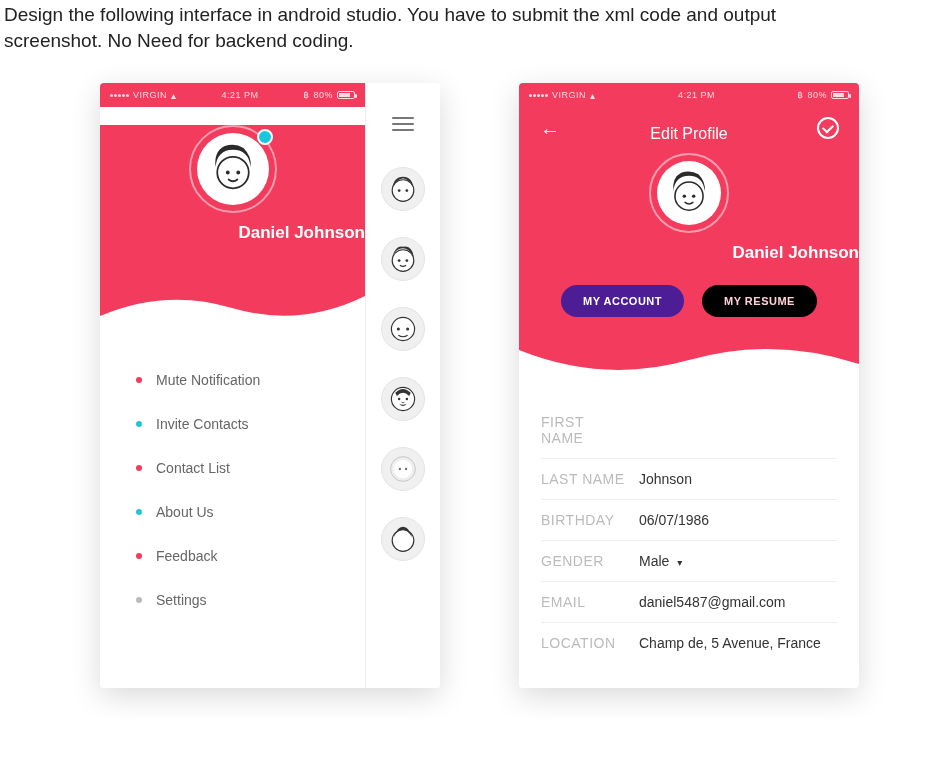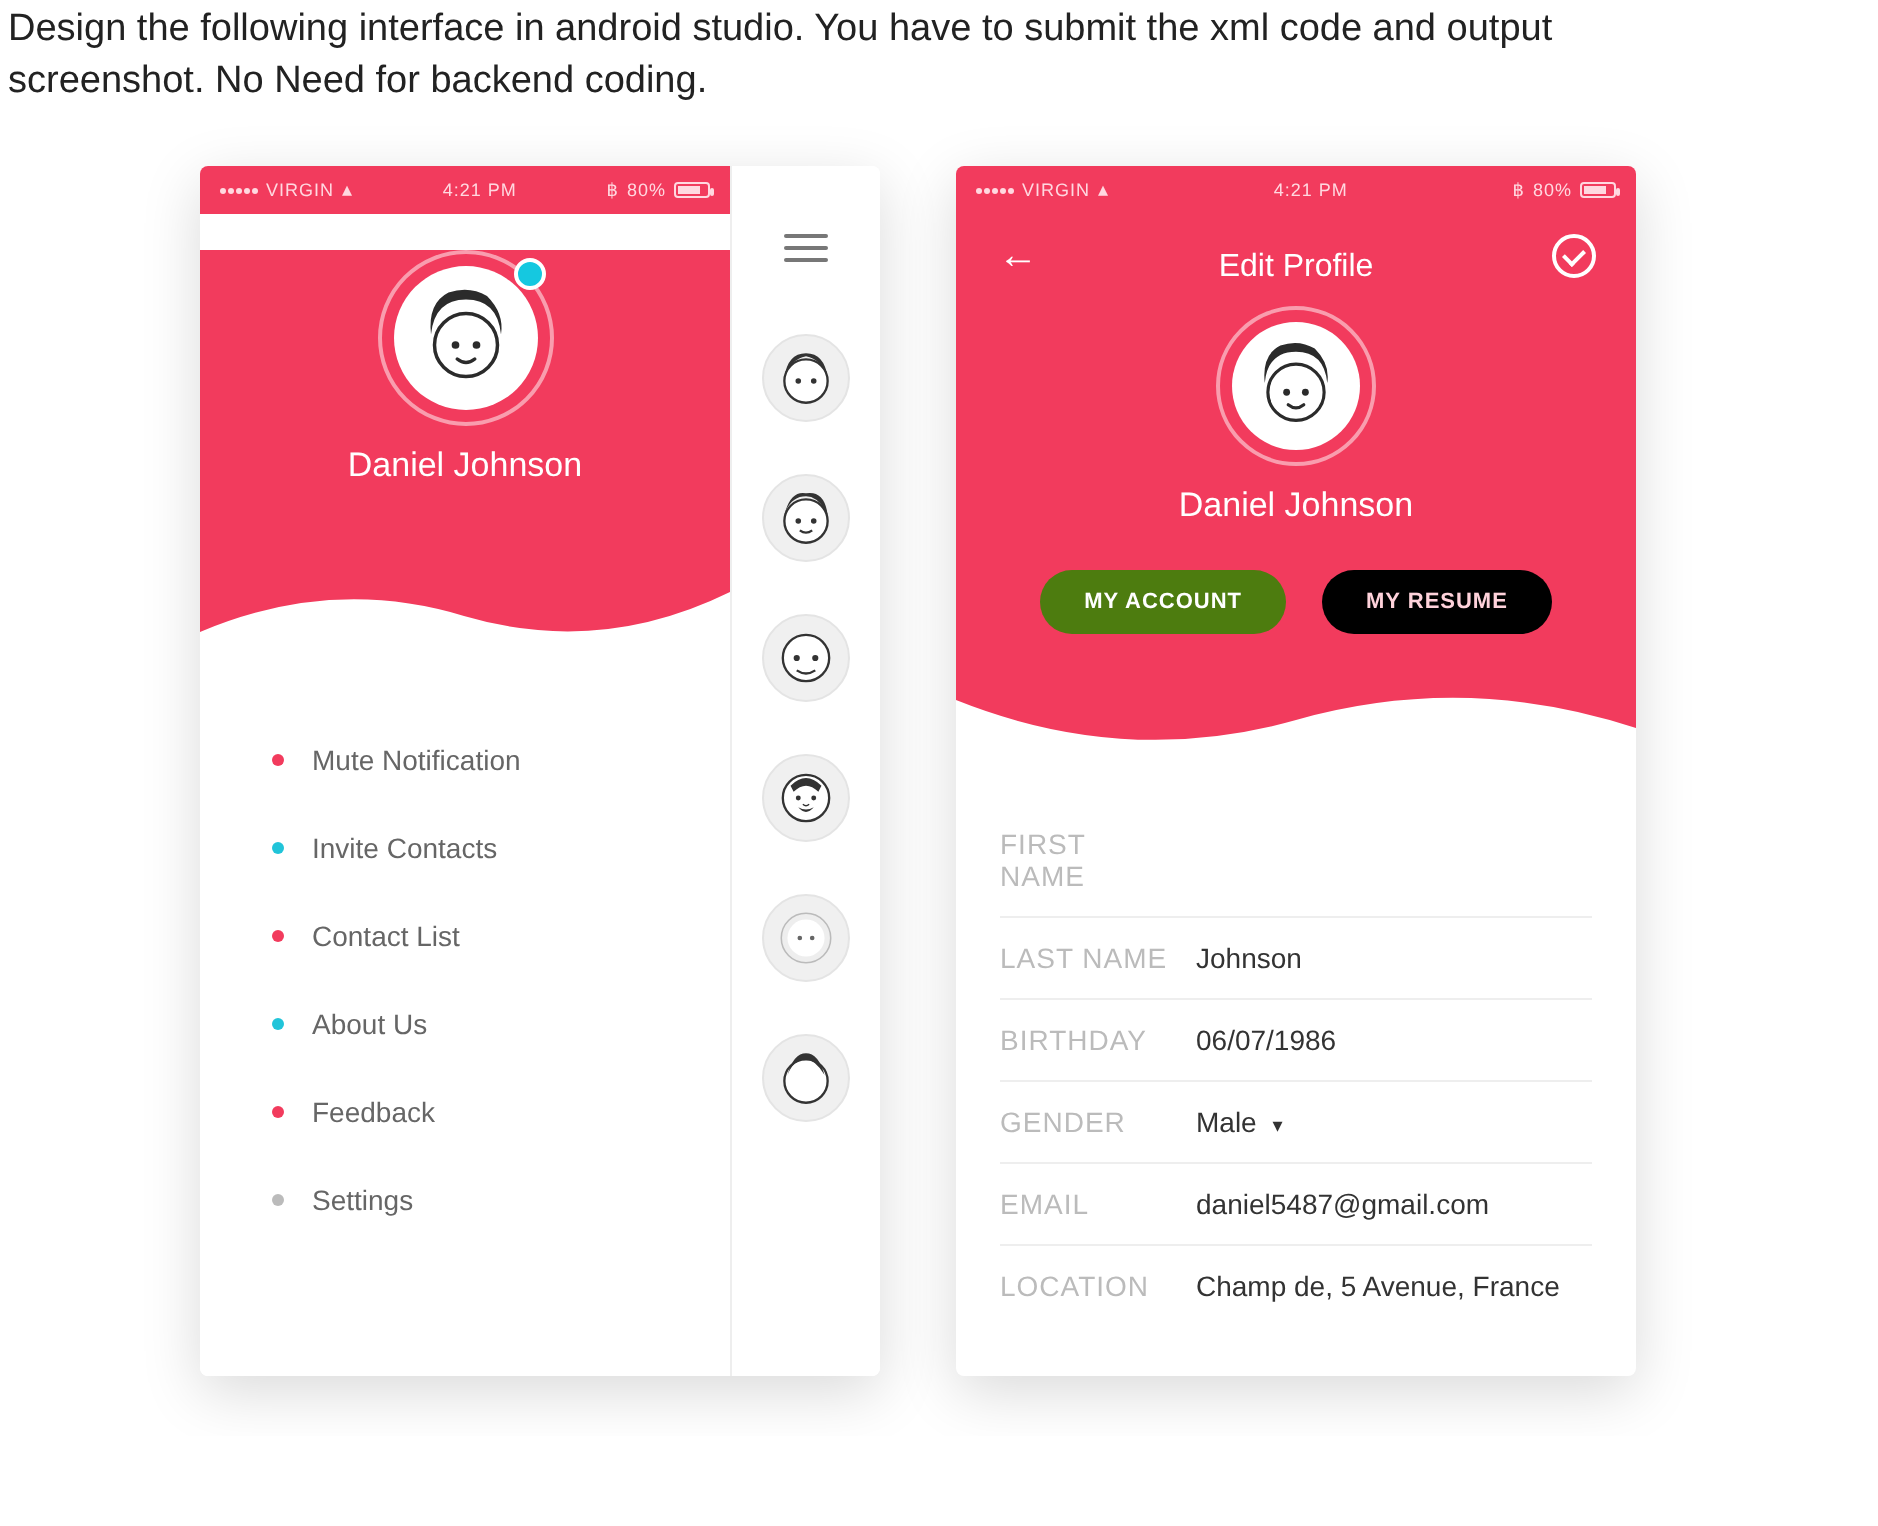--- a/index.html
+++ b/index.html
@@ -1,18 +1,18 @@
 <!DOCTYPE html>
 <html><head>
 <meta charset="utf-8">
 <style>
   * { box-sizing: border-box; margin: 0; padding: 0; }
   body { font-family: Arial, Helvetica, sans-serif; background: #fff; width: 939px; }
   .instruction { font-size: 19px; color: #222; padding: 2px 10px 30px 4px; line-height: 1.35; }
-  .screens { display: flex; gap: 38px; padding: 0 0 30px 100px; }
+  .screens { display: flex; gap: 79px; padding: 0 0 30px 100px; }
   .phone { width: 340px; height: 605px; background: #fff; border-radius: 4px; overflow: hidden; box-shadow: 0 8px 30px rgba(0,0,0,0.15); position: relative; display: flex; }
   
   .drawer { width: 265px; background: #fff; position: relative; }
   .sidebar { width: 75px; background: #fff; border-left: 1px solid #eee; display: flex; flex-direction: column; align-items: center; padding-top: 34px; gap: 26px; }
   .hamburger { width: 22px; height: 14px; display: flex; flex-direction: column; justify-content: space-between; cursor: pointer; margin-bottom: 10px; }
   .hamburger span { height: 2px; background: #777; border-radius: 1px; }
   .friend-avatar { width: 44px; height: 44px; border-radius: 50%; background: #f0f0f0; display:flex; align-items:center; justify-content:center; cursor:pointer; border: 1px solid #e4e4e4; }
   .friend-avatar svg { width: 34px; height: 34px; }
 
   .status-bar { height: 24px; background: #f23b5d; color: #ffd8e0; display: flex; align-items: center; justify-content: space-between; padding: 0 10px; font-size: 9px; letter-spacing: 0.5px; }
@@ -22,21 +22,21 @@
   .battery-icon::before { content:""; position:absolute; right:-3px; top:2px; width:2px; height:4px; background:#ffd8e0; border-radius:1px;}
   .sig-dots { display:flex; gap:1px; align-items:flex-end;}
   .sig-dots i { width:3px; height:3px; border-radius:50%; background:#ffd8e0; }
   .wifi-icon { font-size: 10px; }
 
   .header-pink { background: #f23b5d; position: relative; padding-bottom: 40px; }
   .avatar-ring { width: 88px; height: 88px; border-radius: 50%; border: 2px solid rgba(255,255,255,0.5); display:flex; align-items:center; justify-content:center; margin: 18px auto 10px; position: relative; }
   .avatar-circle { width: 72px; height: 72px; border-radius:50%; background:#fff; display:flex; align-items:center; justify-content:center; overflow:hidden; }
   .avatar-circle svg { width: 56px; height: 56px; }
   .badge-dot { position:absolute; top:2px; right:2px; width:16px; height:16px; border-radius:50%; background:#15c8e0; border:2px solid #fff; }
-  .username { color:#fff; text-align:center; font-size:17px; font-weight:400; }
+  .username { color:#fff; text-align:right; font-size:17px; font-weight:700; }
 
   .wave { position:relative; height:46px; margin-top:-1px; }
   .wave svg { display:block; width:100%; height:100%; }
 
   .menu { padding: 30px 0 0 36px; }
   .menu-item { display:flex; align-items:center; gap: 14px; padding: 14px 0; cursor:pointer; }
   .bullet { width:6px; height:6px; border-radius:50%; }
   .bullet.pink { background:#f23b5d; }
   .bullet.cyan { background:#21c4d9; }
   .bullet.grey { background:#bbb; }
@@ -51,21 +51,21 @@
   .check-ring::after { content:""; width:8px; height:5px; border-left:2px solid #fff; border-bottom:2px solid #fff; transform:rotate(-45deg); margin-top:-2px;}
   .back-arrow { font-size:20px; color:#fff; }
 
   .header2 { background:#f23b5d; text-align:center; padding: 4px 0 12px; position:relative;}
   .avatar-ring2 { width:80px; height:80px; border:2px solid rgba(255,255,255,0.5); border-radius:50%; margin: 6px auto 10px; display:flex; align-items:center; justify-content:center;}
   .avatar-ring2 .avatar-circle { width:64px; height:64px; }
   .avatar-ring2 .avatar-circle svg { width:50px; height:50px; }
 
   .pills { display:flex; gap:18px; justify-content:center; background:#f23b5d; padding:10px 0 18px; }
   .pill { padding: 10px 22px; border-radius: 22px; font-size:11px; letter-spacing:0.5px; cursor:pointer; font-weight:600;}
-  .pill.active { background:#4d7c0f; color:#fff; }
+  .pill.active { background:#4c1d95; color:#fff; }
   .pill.inactive { background:#000000; color:#ffd2db; }
 
   .form { padding: 22px 22px 0; }
   .field { display:flex; align-items:center; border-bottom:1px solid #eee; padding: 12px 0; gap:12px;}
   .field-label { width:86px; color:#bbb; font-size:14px; letter-spacing:0.5px; }
   .field-value { color:#333; font-size:14px; flex:1; }
   .caret-down { font-size:10px; color:#333; margin-left:4px;}
 </style>
 </head>
 <body>

